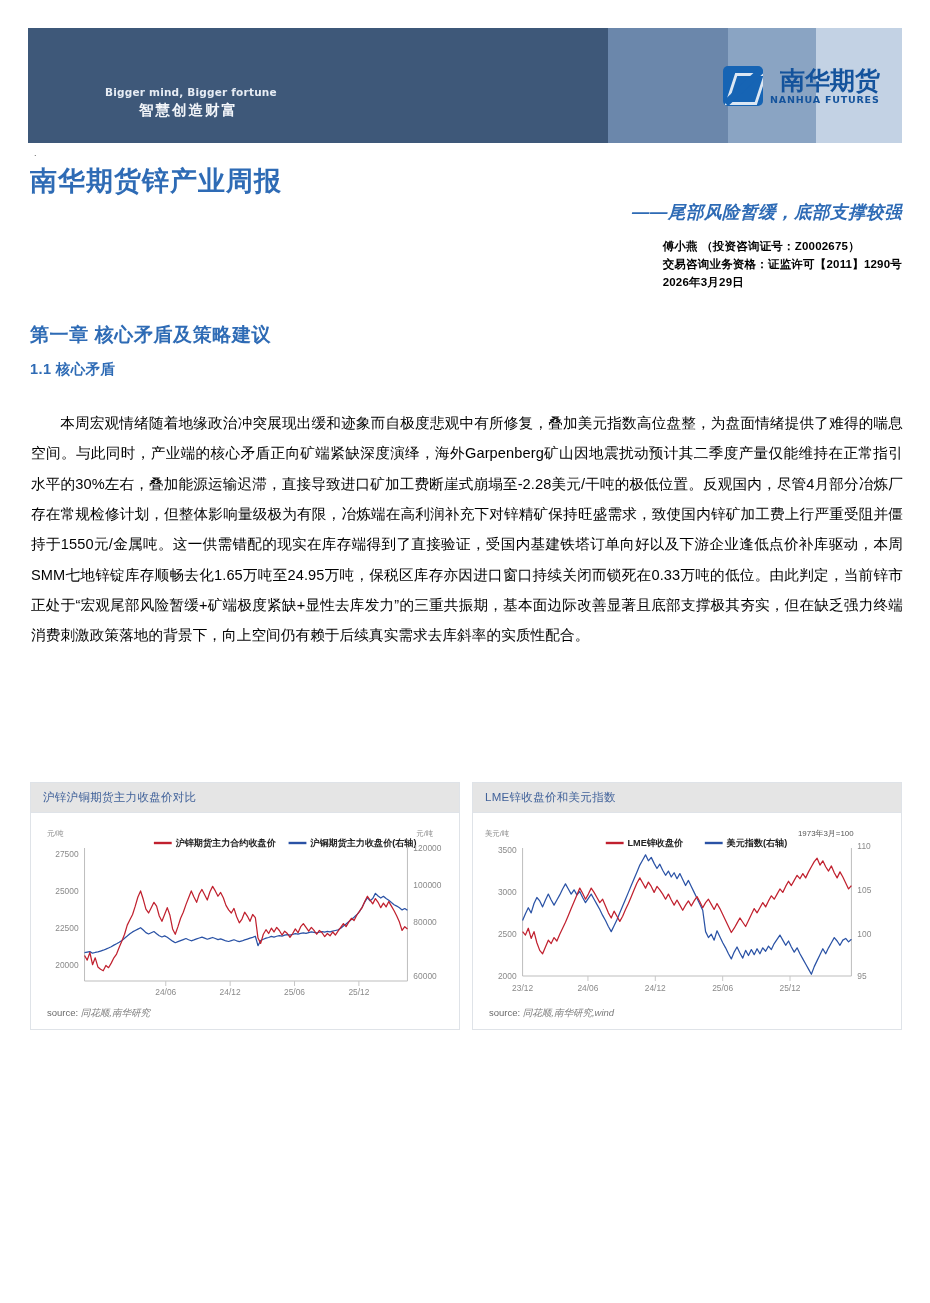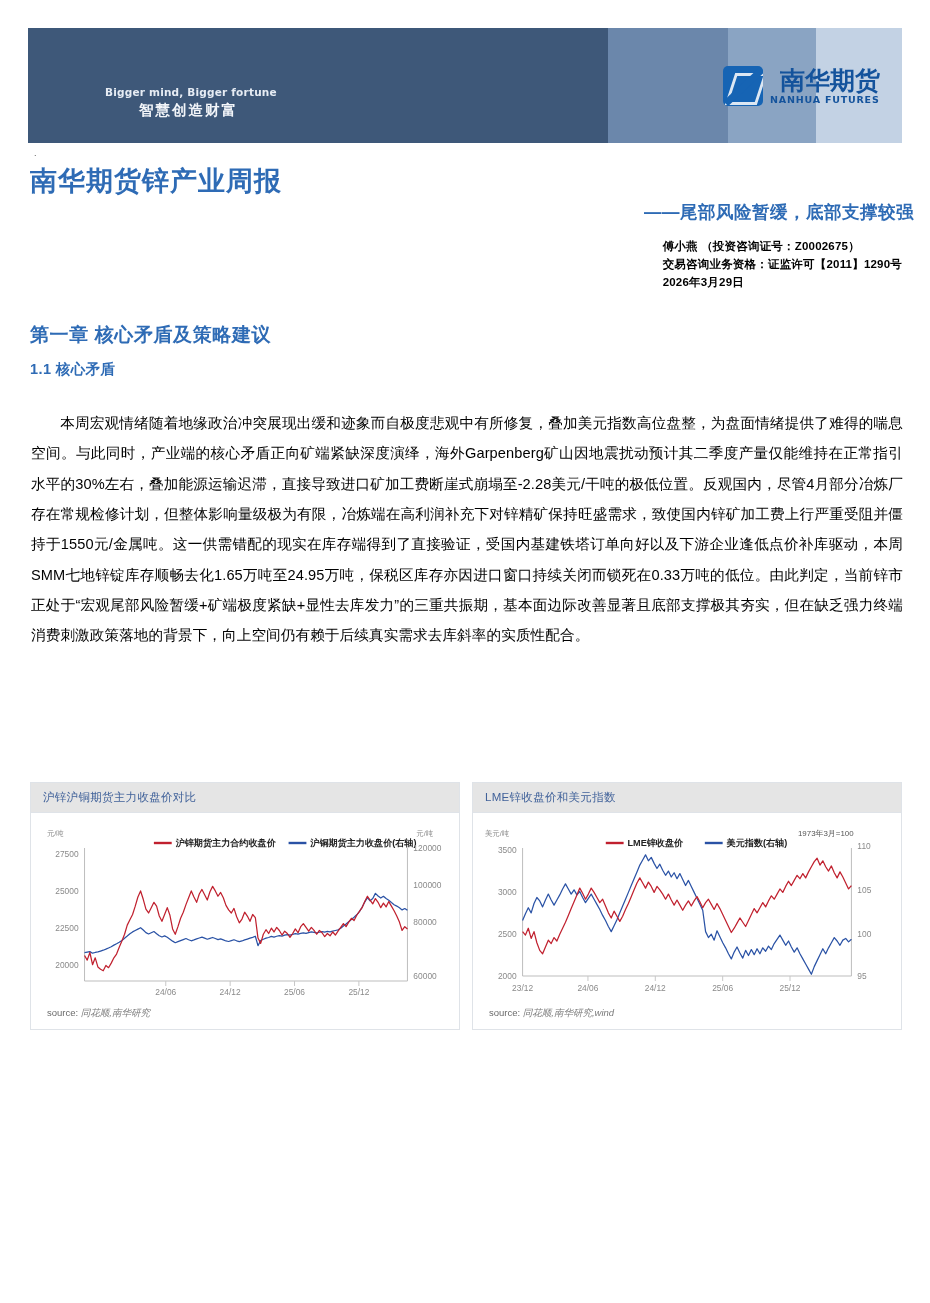--- a/index.html
+++ b/index.html
@@ -38,22 +38,22 @@
   .logo-en { font-size: 9.5px; font-weight: 800; color: #14539c; letter-spacing: .8px; margin-top: 2px; font-family: "DejaVu Sans", sans-serif; }
 
   .dot-mark { position: absolute; left: 34px; top: 148px; font-size: 9px; color: #555; }
 
   
   .doc-title {
     position: absolute; left: 30px; top: 163px;
     font-size: 27px; font-weight: 700; color: #2e6bb5; letter-spacing: 1px;
   }
   .doc-subtitle {
-    position: absolute; right: 16px; top: 200px;
-    font-size: 17.5px; font-weight: 800; color: #2e6bb5; letter-spacing: .5px;
+    position: absolute; right: 28px; top: 200px;
+    font-size: 17.5px; font-weight: 800; color: #2e6bb5; letter-spacing: .5px; font-style: italic;
   }
   .byline { position: absolute; right: 28px; top: 238px; text-align: left; color: #000; }
   .byline div { font-size: 11.5px; font-weight: 700; line-height: 1.55; letter-spacing: .2px; }
 
   
   .chapter-head {
     position: absolute; left: 30px; top: 322px;
     font-size: 19px; font-weight: 800; color: #2e6bb5; letter-spacing: .6px;
   }
   .sub-head {

